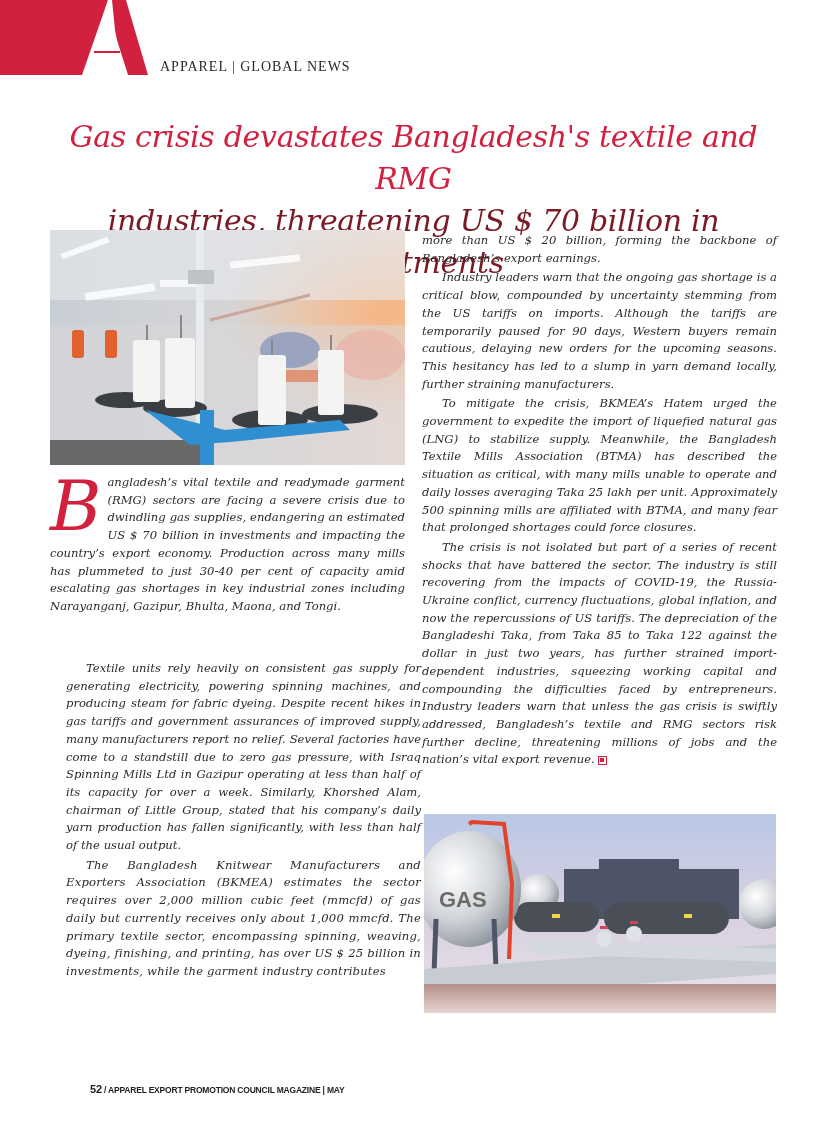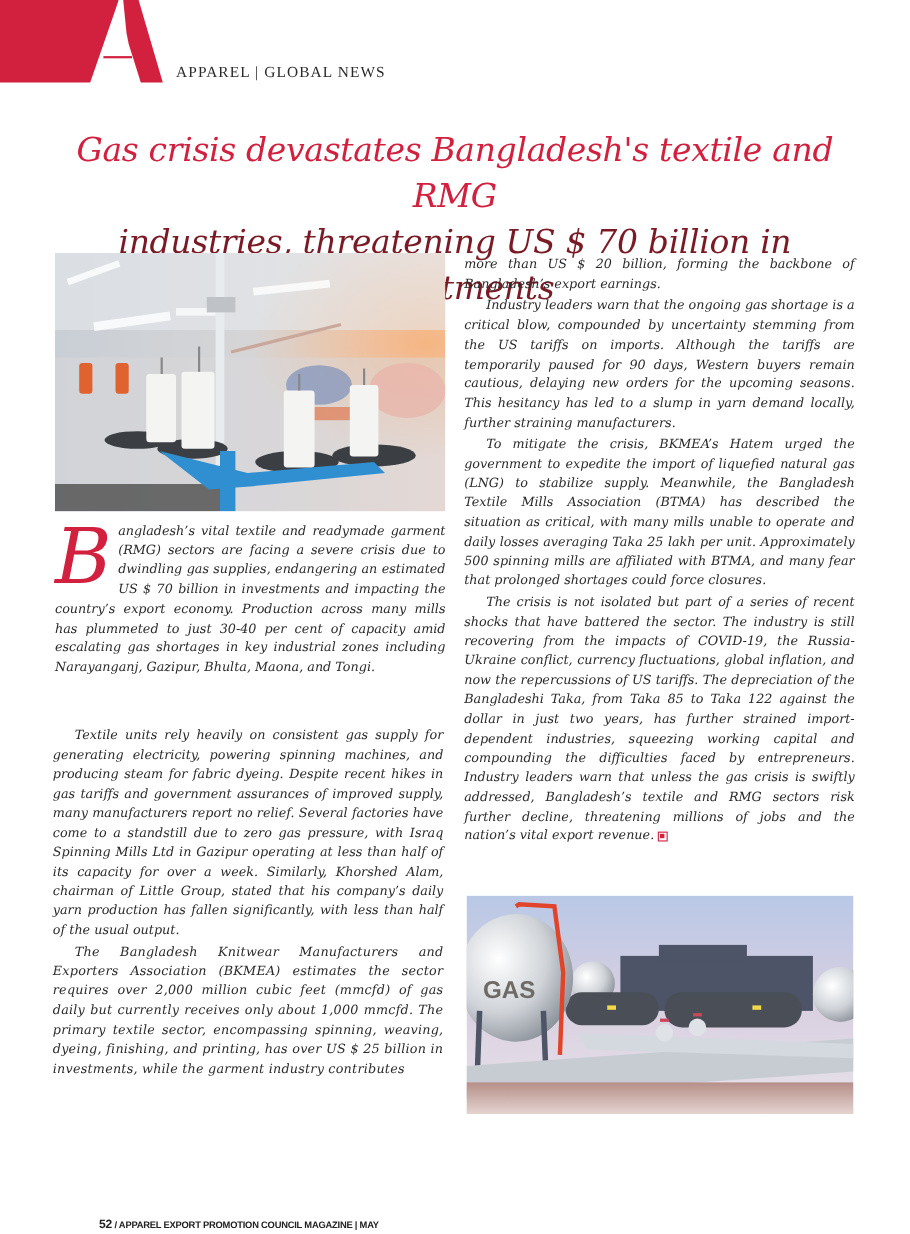--- a/index.html
+++ b/index.html
@@ -8,27 +8,27 @@
   .section-label { position:absolute; left:160px; top:59px; font-family:"Liberation Serif", serif; font-size:14px; letter-spacing:1px; color:#2a2a2a;text-align:center; }
   .headline { position:absolute; left:30px; top:116px; width:767px; text-align:center; font-family:"DejaVu Serif", serif; font-style:italic; font-size:30px; line-height:42px; color:#7a1a24; margin:0; font-weight:normal; letter-spacing:-0.3px;}
   .headline .l1 { color:#d2203f; display:block; }
   .headline .l2 { color:#7a1a24; display:block; }
   .photo { position:absolute; overflow:hidden; }
   .photo-sewing { left:50px; top:230px; width:355px; height:235px; }
   .photo-gas { left:424px; top:814px; width:352px; height:199px; }
   .col { position:absolute; font-family:"DejaVu Serif", serif; font-style:italic; font-size:11.6px; line-height:17.7px; color:#2a2a2a; text-align:justify; }
   .col p { margin:0; text-indent:20px; }
   .col-left-1 { left:50px; top:474px; width:355px; }
-  .col-left-2 { left:48px; top:660px; width:355px; }
+  .col-left-2 { left:66px; top:660px; width:355px; }
   .col-right { left:422px; top:232px; width:355px; }
   .col p.noindent { text-indent:0; }
   .dropcap { float:left; font-family:"DejaVu Serif", serif; font-style:italic; font-size:70px; line-height:56px; color:#d2203f; margin:2px 6px 0 0; padding-top:2px; }
   .end-mark { display:inline-block; width:7px; height:7px; border:1.5px solid #d2203f; background:#fff; position:relative; vertical-align:middle; margin-left:3px;}
   .end-mark::after{ content:""; position:absolute; left:1.5px; top:1.5px; width:4px; height:4px; background:#d2203f; }
-  .footer { position:absolute; left:90px; top:1083px; font-family:"Liberation Sans", sans-serif; font-size:8.5px; color:#222; font-weight:bold; letter-spacing:-0.2px;margin-top:24px; }
+  .footer { position:absolute; left:90px; top:1083px; font-family:"Liberation Sans", sans-serif; font-size:8.5px; color:#222; font-weight:bold; letter-spacing:-0.2px; }
   .footer .num { font-size:11px; }
 </style>
 </head>
 <body>
 
 <svg class="logo" viewBox="0 0 160 80">
   <polygon points="0,0 108,0 82,75 0,75" fill="#d2203f"></polygon>
   <polygon points="112,0 126,0 148,75 128,75 117,40 115,30" fill="#d2203f"></polygon>
   <polygon points="108,0 112,0 97,48 94,48" fill="#ffffff"></polygon>
   <rect x="94" y="51" width="26" height="2" fill="#d2203f"></rect>

